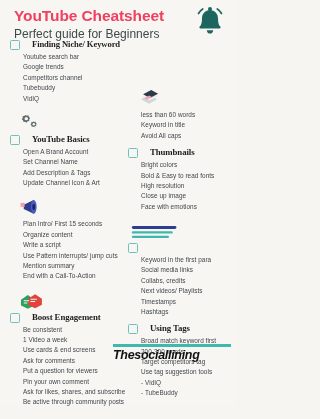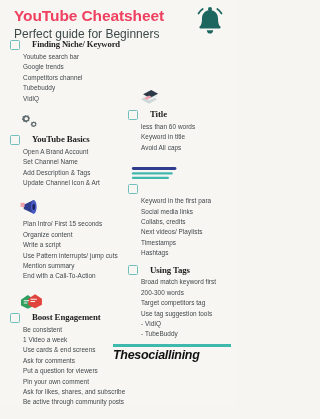--- a/index.html
+++ b/index.html
@@ -167,31 +167,40 @@
 
       <div class="section" style="margin-top:46px;">
         <div class="icon-box">
           <svg viewBox="0 0 30 22" width="30" height="20">
             <path d="M6 12.5 15 7.8l9 4.7-9 4.7z" fill="#cfd8d8"></path>
             <path d="M7.5 9.5 16.5 4.8l8.2 4.3-9 4.7z" fill="#e9eeee"></path>
             <path d="M8.5 7 17.5 2.3l7.5 3.9-9 4.7z" fill="#2b3a46"></path>
             <path d="M9.5 11.2 15.2 8.3l3 1.6-5.7 2.9z" fill="#f0a4b4"></path>
           </svg>
         </div>
-        <div class="head-row">
-          <span class="chk"></span>
-          <span class="sec-title big">Title</span>
-        </div>
         <ul class="items">
           <li>less than 60 words</li>
           <li>Keyword in title</li>
           <li>Avoid All caps</li>
         </ul>
       </div>
 
+      <div class="section">
+        <div class="head-row">
+          <span class="chk"></span>
+          <span class="sec-title big">Thumbnails</span>
+        </div>
+        <ul class="items">
+          <li>Bright colors</li>
+          <li>Bold &amp; Easy to read fonts</li>
+          <li>High resolution</li>
+          <li>Close up image</li>
+          <li>Face with emotions</li>
+        </ul>
+      </div>
 
       <div class="section">
         <div class="icon-box" style="margin-left:2px;">
           <svg viewBox="0 0 56 18" width="52" height="17">
             <rect x="2" y="2" width="48" height="3.2" rx="1.6" fill="#2f3d8f"></rect>
             <rect x="2" y="7.6" width="44" height="2.6" rx="1.3" fill="#3fb8ae"></rect>
             <rect x="2" y="12.4" width="40" height="2.6" rx="1.3" fill="#3fb8ae"></rect>
           </svg>
         </div>
         <div class="head-row">

